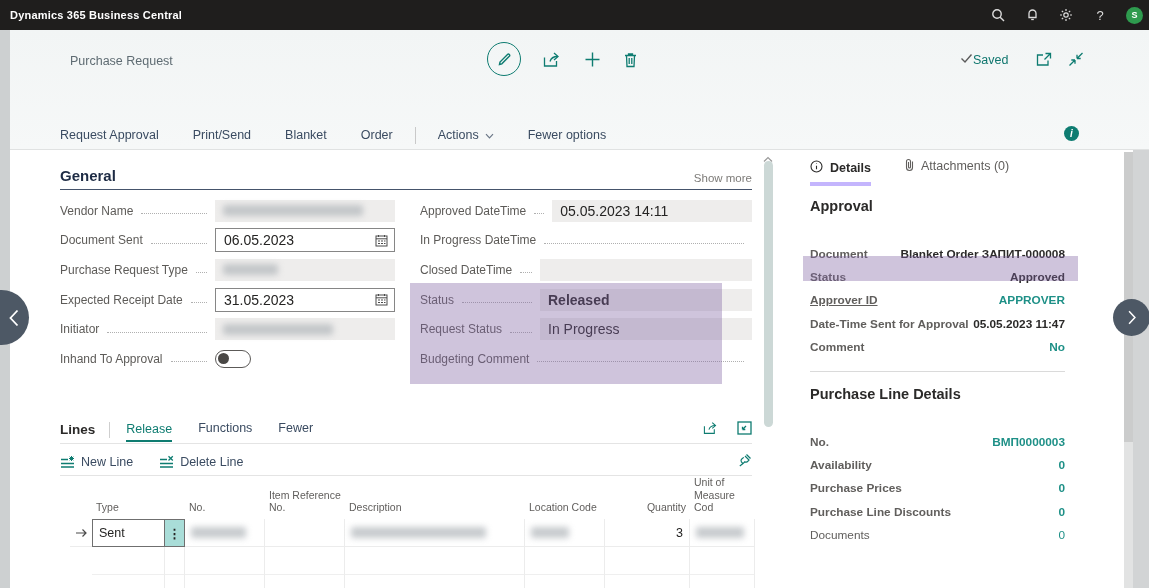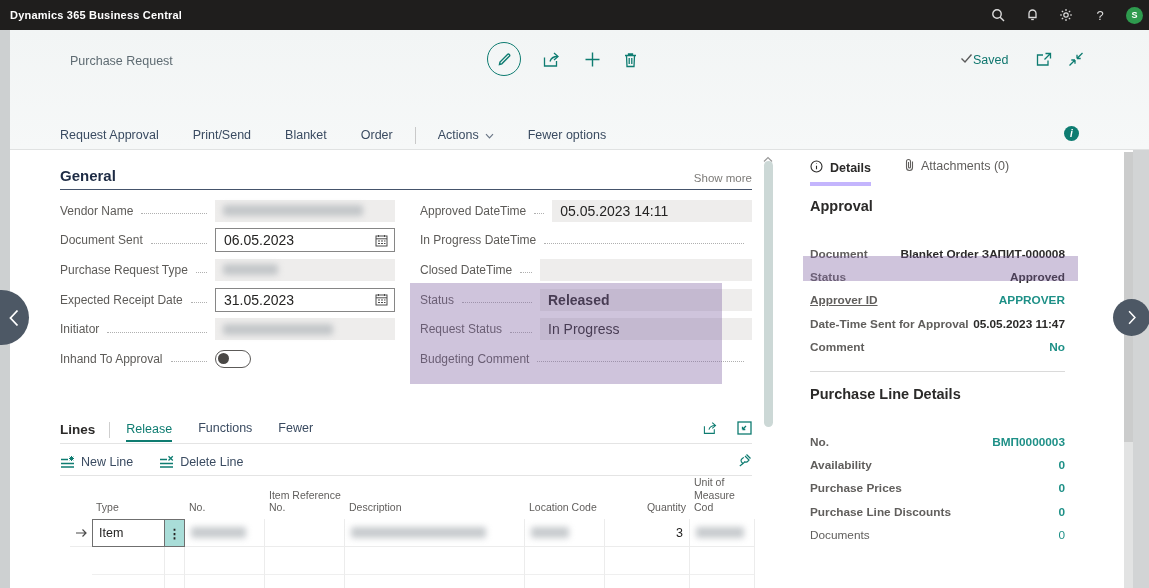--- a/index.html
+++ b/index.html
@@ -390,21 +390,21 @@
       <span class="tc c7">Quantity</span>
       <span class="tc c8">Unit of Measure Cod</span>
     </div>
     <div class="tbody">
       <div class="trow">
         <span class="tc c0">
           <svg width="13" height="10" viewBox="0 0 13 10" fill="none" stroke="#4a4a4a" stroke-width="1.2">
               <path d="M1 5h10M7.5 1.5 11 5 7.5 8.5"></path>
             </svg>
         </span>
-        <span class="tc c1 cell-item">Item</span>
+        <span class="tc c1 cell-item">Sent</span>
         <span class="tc c2 cell-dots">⋮</span>
         <span class="tc c3">
             <span class="redact" style="width:55px;"></span>
           </span>
         <span class="tc c4"></span>
         <span class="tc c5">
             <span class="redact" style="width:135px;"></span>
           </span>
         <span class="tc c6">
             <span class="redact" style="width:38px;"></span>

